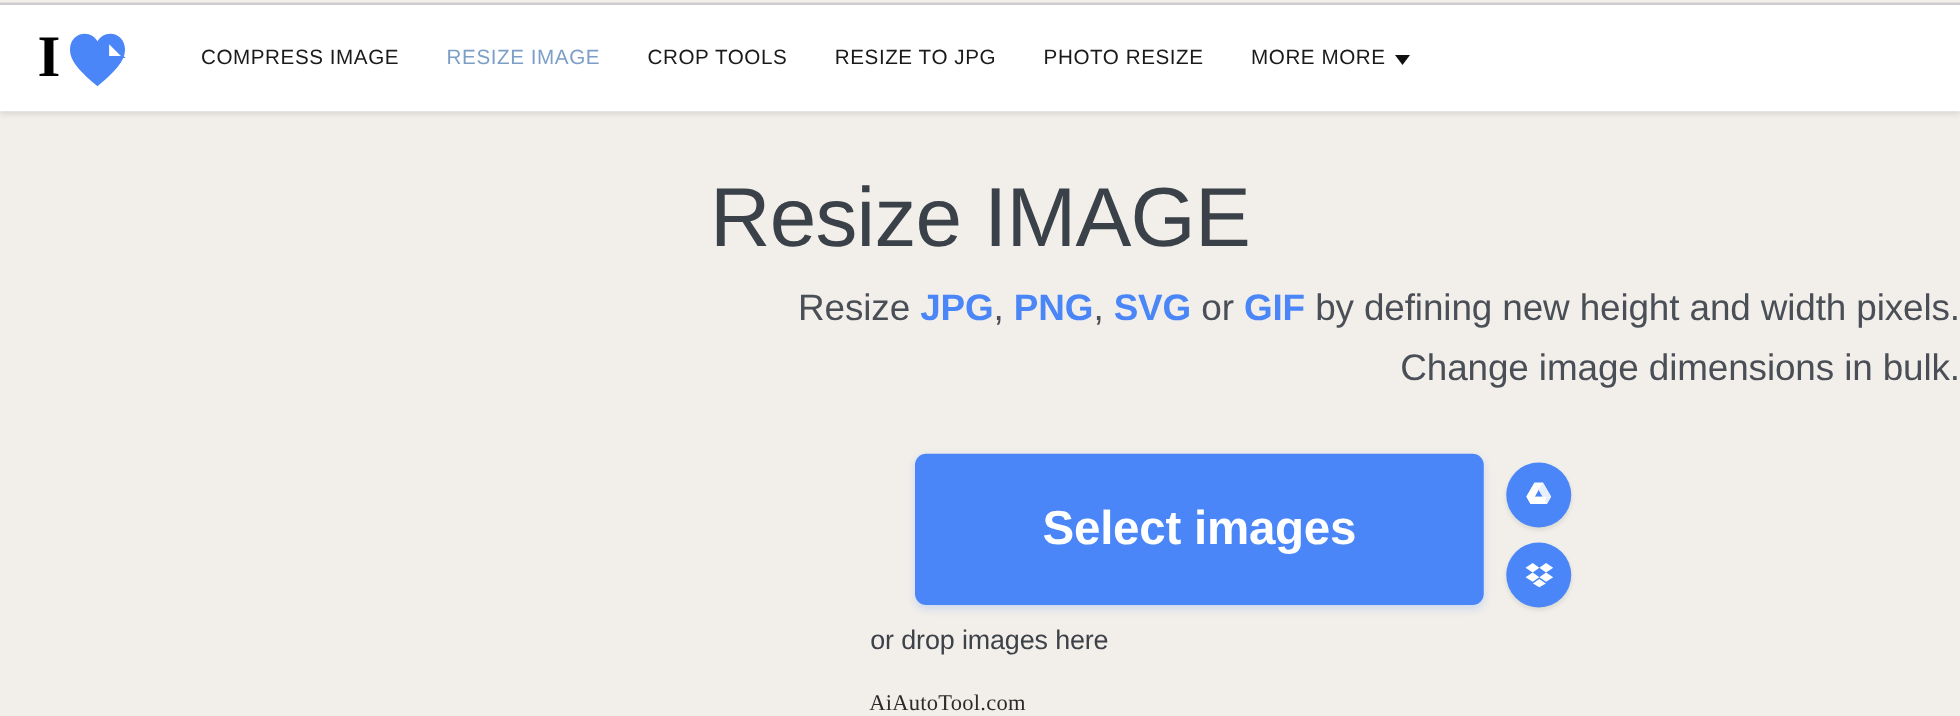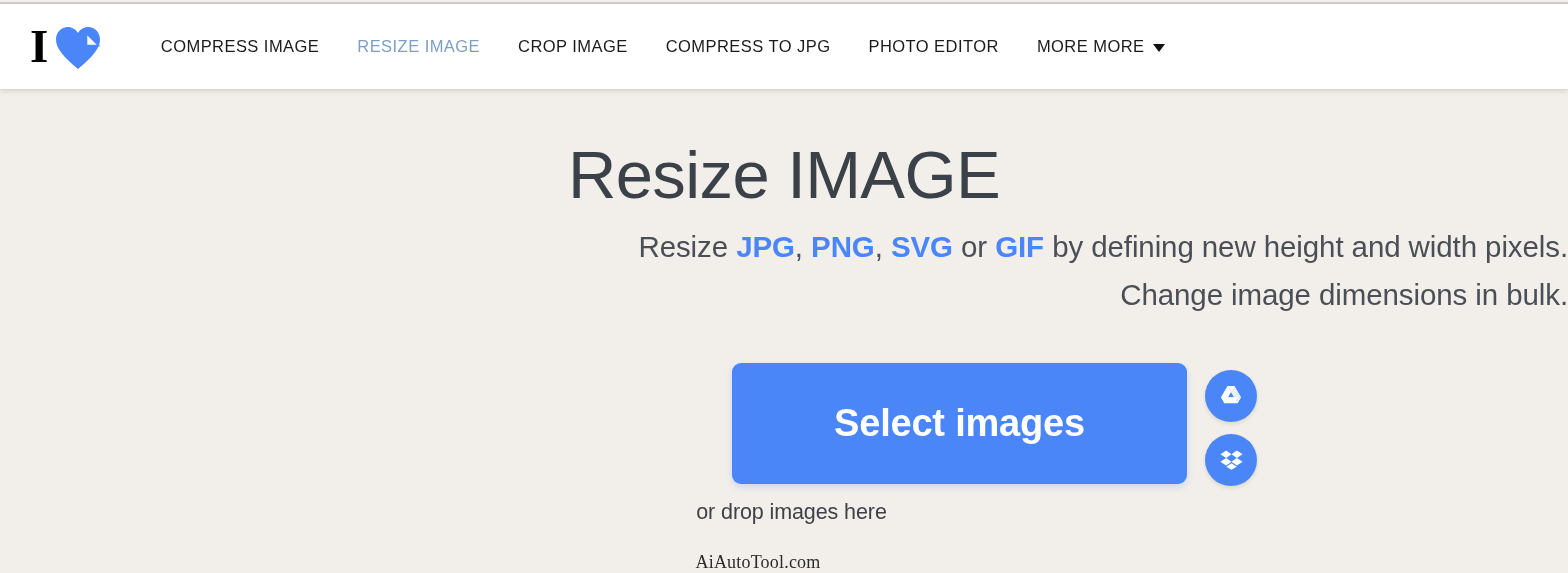--- a/index.html
+++ b/index.html
@@ -239,27 +239,27 @@
     </a>
 
     <nav class="nav">
       <a class="nav-item" href="#">
         <span>COMPRESS IMAGE</span>
       </a>
       <a class="nav-item active" href="#">
         <span>RESIZE IMAGE</span>
       </a>
       <a class="nav-item" href="#">
-        <span>CROP IMAGE</span>
-      </a>
-      <a class="nav-item" href="#">
-        <span>COMPRESS TO JPG</span>
-      </a>
-      <a class="nav-item" href="#">
-        <span>PHOTO EDITOR</span>
+        <span>CROP TOOLS</span>
+      </a>
+      <a class="nav-item" href="#">
+        <span>RESIZE TO JPG</span>
+      </a>
+      <a class="nav-item" href="#">
+        <span>PHOTO RESIZE</span>
       </a>
       <a class="nav-item" href="#">
         <span>MORE MORE</span>
         <span class="caret"></span>
       </a>
     </nav>
 
   </header>
 
   <main class="main">

